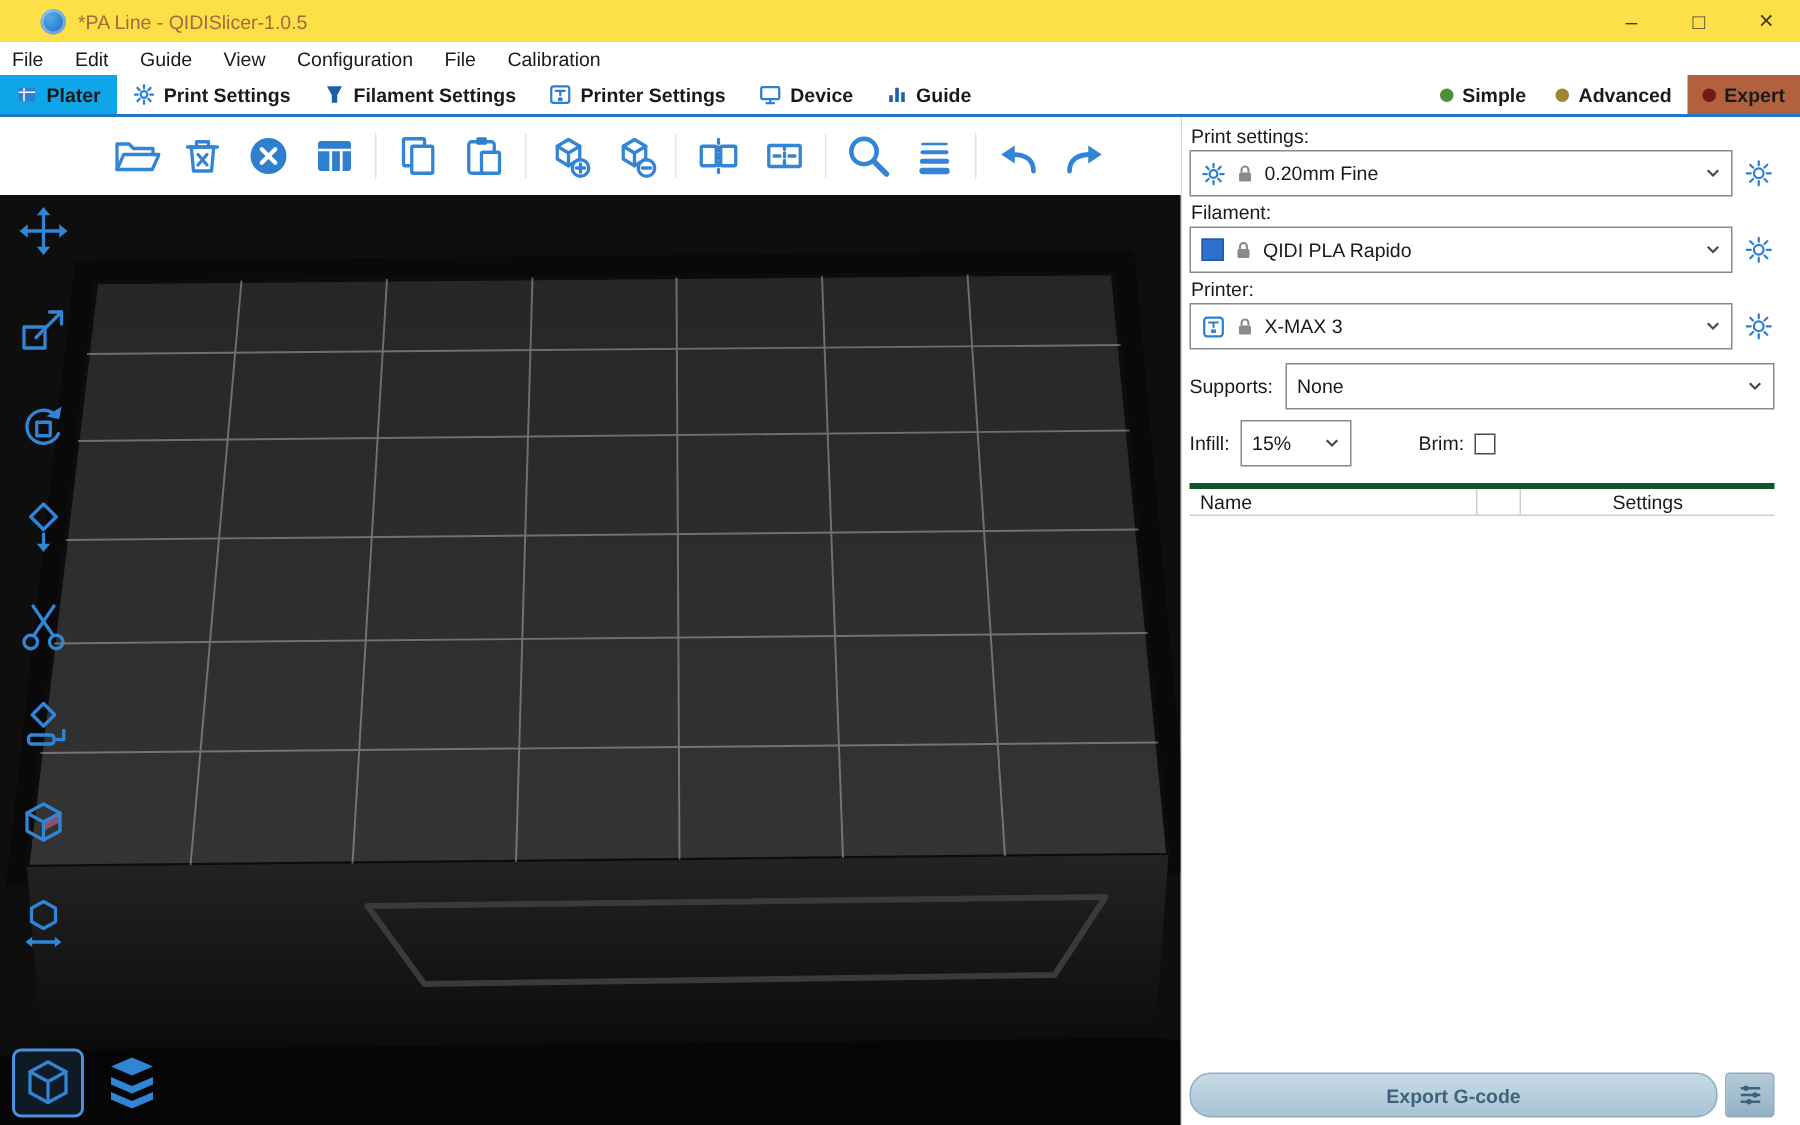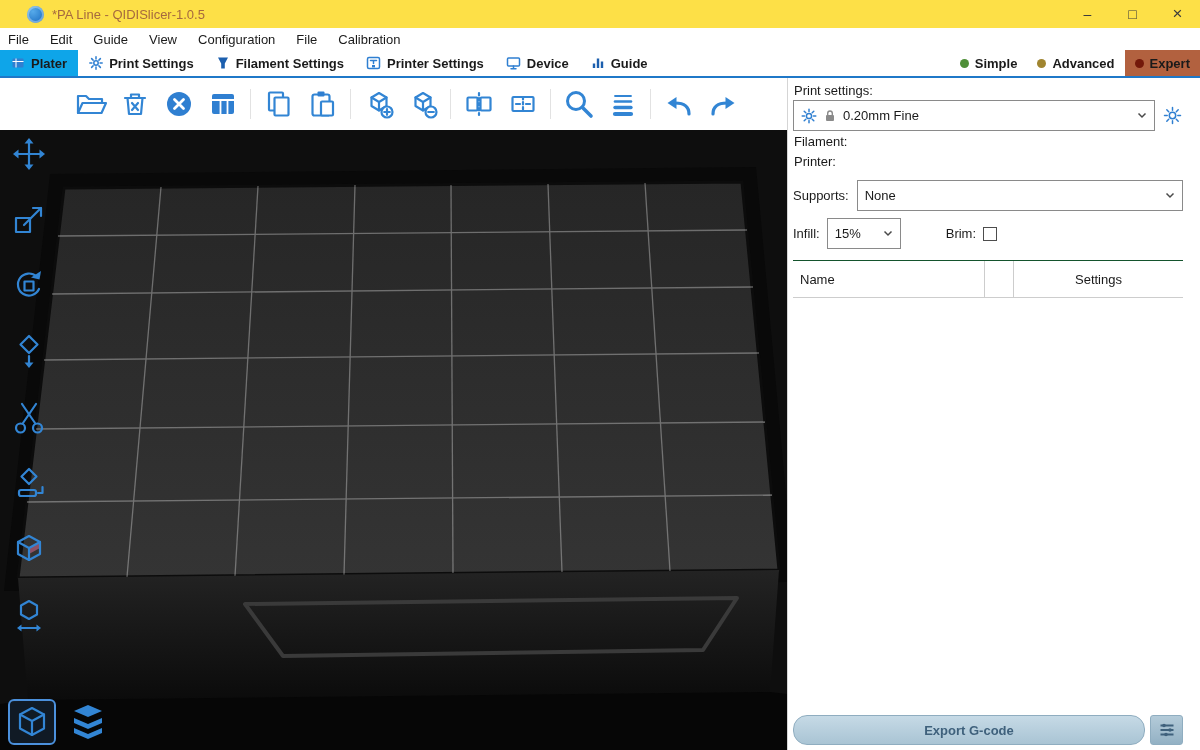--- a/index.html
+++ b/index.html
@@ -57,21 +57,21 @@
   .combo-text { white-space:nowrap; overflow:hidden; }
   .chev { margin-left:auto; flex:none; }
   .gearbtn { width:22px; height:22px; display:flex; align-items:center; justify-content:center; }
   .swatch { width:15px; height:15px; background:#2e6fd2; border:1px solid #24589f; flex:none; }
   .supports-row { display:flex; align-items:center; gap:8px; margin-top:9px; }
   .infill-row { display:flex; align-items:center; gap:7px; margin-top:7px; }
   .combo.small { flex:none; width:74px; }
   .brim-label { margin-left:38px; }
   .checkbox { width:14px; height:14px; border:1px solid #4d4d4d; background:#fff; }
   .obj-table { margin-top:11px; display:flex; flex-direction:column; flex:1; }
-  .obj-head { display:flex; height:38px; border-top:1px solid #14532d; border-bottom:1px solid #cdcdcd; }
+  .obj-head { display:flex; height:22px; border-top:4px solid #14532d; border-bottom:1px solid #cdcdcd; }
   .oh-name { width:192px; padding-left:7px; display:flex; align-items:center; border-right:1px solid #cdcdcd; }
   .oh-mid { width:29px; border-right:1px solid #cdcdcd; }
   .oh-edit { flex:1; display:flex; align-items:center; justify-content:center; }
   .obj-list { flex:1; background:#fff; }
   .export-row { display:flex; gap:5px; padding:3px 0 5px 0; }
   .export-btn { flex:1; height:30px; background:linear-gradient(#c6dae6,#a9c4d4);
     border:1px solid #8fadc0; border-radius:14px; color:#3f617c; font-weight:bold;
     display:flex; align-items:center; justify-content:center; }
   .export-small { width:33px; height:30px; background:linear-gradient(#b4cbd9,#93b1c4);
     border:1px solid #8fadc0; border-radius:3px; display:flex; align-items:center; justify-content:center; }
@@ -399,22 +399,64 @@
       </div>
       <div class="gearbtn">
         <svg width="19" height="19" class="ics" stroke-width="2">
             <circle cx="9.5" cy="9.5" r="3.2"></circle>
             <path d="M9.5 1.5v2.7M9.5 14.8v2.7M1.5 9.5h2.7M14.8 9.5h2.7M3.8 3.8l1.9 1.9M13.3 13.3l1.9 1.9M3.8 15.2l1.9-1.9M13.3 5.7l1.9-1.9"></path>
           </svg>
       </div>
     </div>
 
     <div class="sb-label">Filament:</div>
+    <div class="combo-row">
+      <div class="combo">
+        <div class="swatch"></div>
+        <svg width="14" height="14">
+            <rect x="3" y="6" width="8" height="6" rx="1" fill="#8a8a8a"></rect>
+            <path d="M4.7 6V4.3a2.3 2.3 0 0 1 4.6 0V6" stroke="#8a8a8a" stroke-width="1.4" fill="none"></path>
+          </svg>
+        <span class="combo-text">QIDI PLA Rapido</span>
+        <svg class="chev" width="10" height="7">
+            <path d="M1.5 1.5L5 5l3.5-3.5" stroke="#4a4a4a" stroke-width="1.5" fill="none"></path>
+          </svg>
+      </div>
+      <div class="gearbtn">
+        <svg width="19" height="19" class="ics" stroke-width="2">
+            <circle cx="9.5" cy="9.5" r="3.2"></circle>
+            <path d="M9.5 1.5v2.7M9.5 14.8v2.7M1.5 9.5h2.7M14.8 9.5h2.7M3.8 3.8l1.9 1.9M13.3 13.3l1.9 1.9M3.8 15.2l1.9-1.9M13.3 5.7l1.9-1.9"></path>
+          </svg>
+      </div>
+    </div>
 
     <div class="sb-label">Printer:</div>
+    <div class="combo-row">
+      <div class="combo">
+        <svg width="16" height="16" class="ics">
+            <rect x="1.8" y="1.8" width="12.4" height="12.4" rx="2"></rect>
+            <path d="M5 5h6M8 5v3.2" stroke-width="1.3"></path>
+            <rect x="6.4" y="9.6" width="3.2" height="2.4" fill="#2f7fd1" stroke="none"></rect>
+          </svg>
+        <svg width="14" height="14">
+            <rect x="3" y="6" width="8" height="6" rx="1" fill="#8a8a8a"></rect>
+            <path d="M4.7 6V4.3a2.3 2.3 0 0 1 4.6 0V6" stroke="#8a8a8a" stroke-width="1.4" fill="none"></path>
+          </svg>
+        <span class="combo-text">X-MAX 3</span>
+        <svg class="chev" width="10" height="7">
+            <path d="M1.5 1.5L5 5l3.5-3.5" stroke="#4a4a4a" stroke-width="1.5" fill="none"></path>
+          </svg>
+      </div>
+      <div class="gearbtn">
+        <svg width="19" height="19" class="ics" stroke-width="2">
+            <circle cx="9.5" cy="9.5" r="3.2"></circle>
+            <path d="M9.5 1.5v2.7M9.5 14.8v2.7M1.5 9.5h2.7M14.8 9.5h2.7M3.8 3.8l1.9 1.9M13.3 13.3l1.9 1.9M3.8 15.2l1.9-1.9M13.3 5.7l1.9-1.9"></path>
+          </svg>
+      </div>
+    </div>
 
     <div class="supports-row">
       <span>Supports:</span>
       <div class="combo">
         <span class="combo-text">None</span>
         <svg class="chev" width="10" height="7">
             <path d="M1.5 1.5L5 5l3.5-3.5" stroke="#4a4a4a" stroke-width="1.5" fill="none"></path>
           </svg>
       </div>
     </div>

